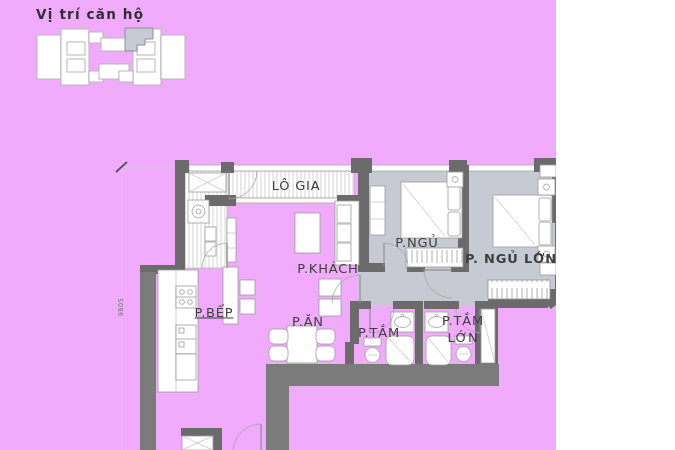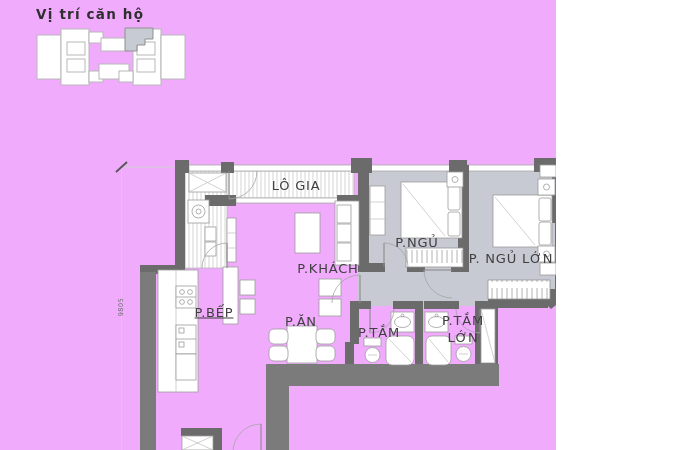--- a/index.html
+++ b/index.html
@@ -288,20 +288,20 @@
       <line class="leaf" x1="480" y1="309" x2="480" y2="333"></line>
       <path class="door" d="M480,333 A24,24 0 0 1 456,309"></path>
       <line class="leaf" x1="261" y1="424" x2="261" y2="450"></line>
       <path class="door" d="M233,452 A28,28 0 0 1 261,424"></path>
     </g>
   </svg>
 
   <div class="room-label" style="left:296px;top:185px;">LÔ GIA</div>
   <div class="room-label" style="left:328px;top:268px;">P.KHÁCH</div>
   <div class="room-label" style="left:417px;top:242px;">P.NGỦ</div>
-  <div class="room-label" style="left:511px;top:258px;">P. NGỦ LỚN</div>
+  <div class="room-label" style="left:511px;top:258px;font-weight:bold;">P. NGỦ LỚN</div>
   <div class="room-label" style="left:214px;top:312px;text-decoration:underline;">P.BẾP</div>
-  <div class="room-label" style="left:301px;top:321px;">P.ĂN</div>
+  <div class="room-label" style="left:308px;top:321px;">P.ĂN</div>
   <div class="room-label" style="left:379px;top:332px;">P.TẮM</div>
   <div class="room-label two-line" style="left:463px;top:330px;">P.TẮM
 LỚN</div>
   <div class="dim-label" style="left:121px;top:307px;">9805</div>
 </div>
 
 </body></html>

